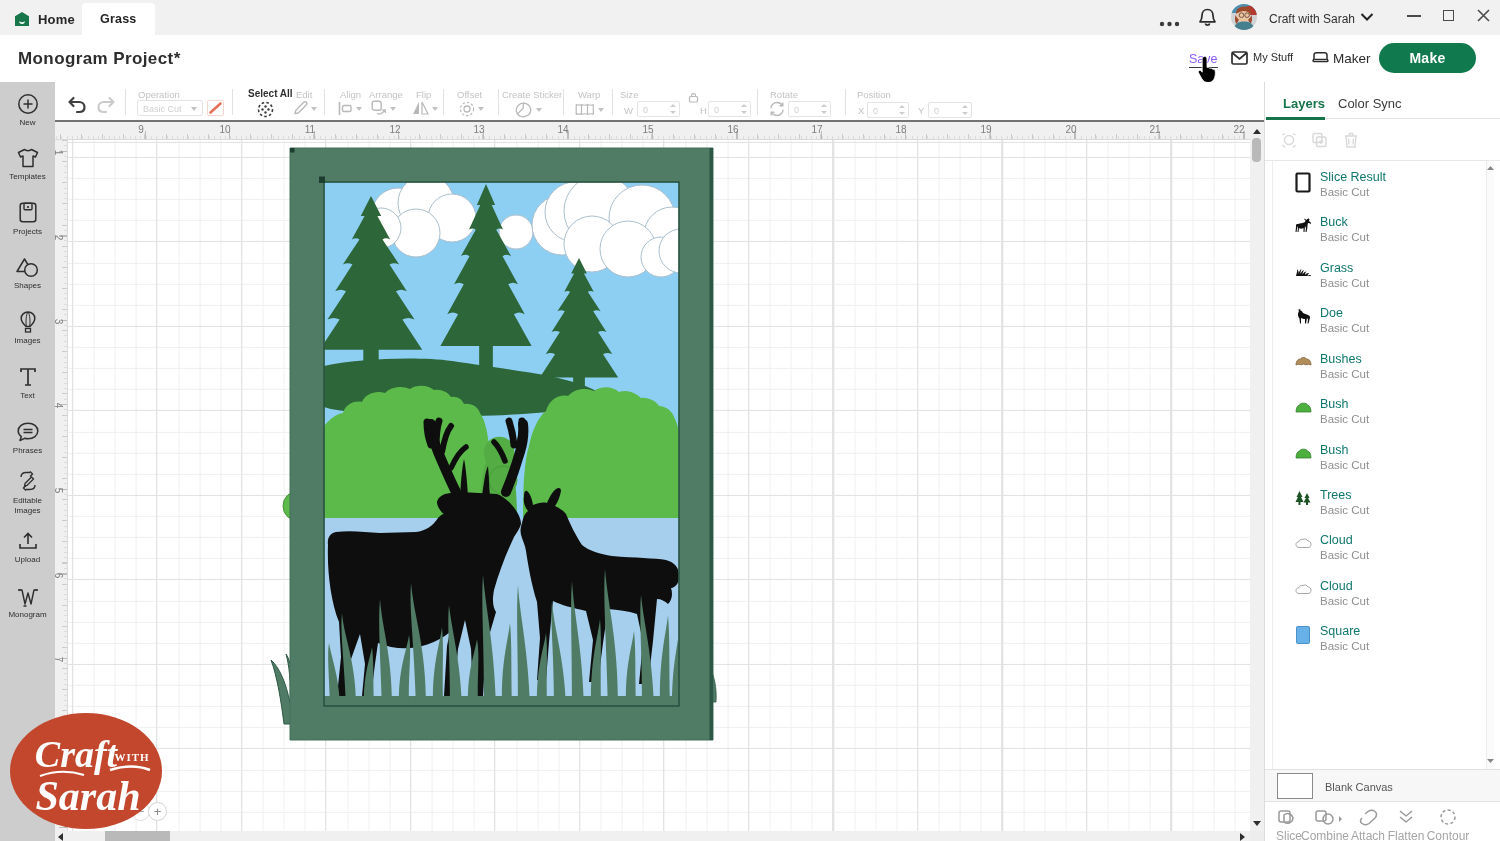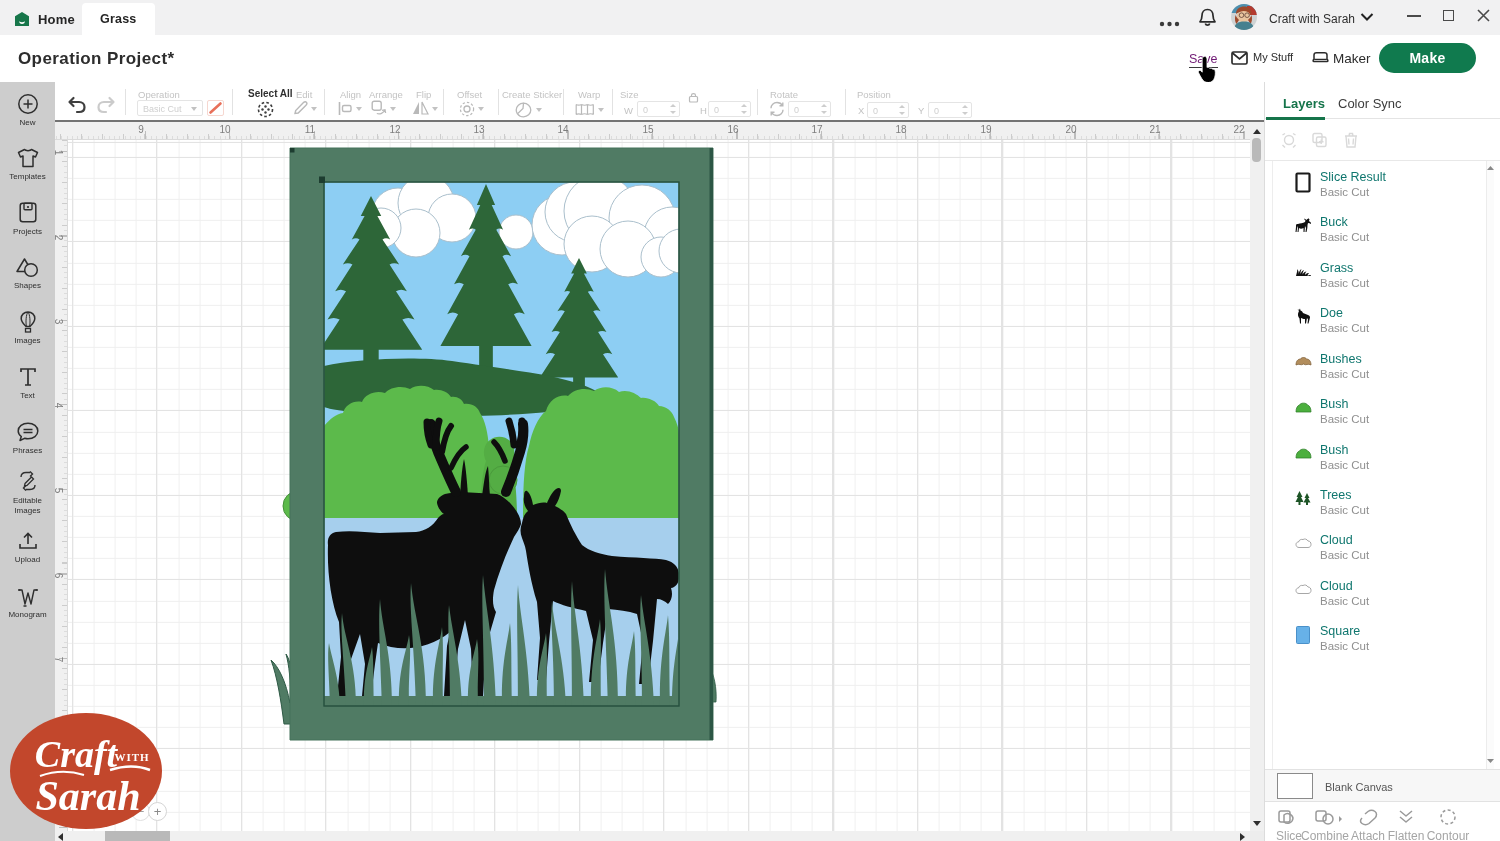--- a/index.html
+++ b/index.html
@@ -95,22 +95,22 @@
 <svg class="abs" style="left:1360px;top:13px" width="14" height="8">
     <path d="M1.5 1 L7 6.5 L12.5 1" fill="none" stroke="#222" stroke-width="2"></path>
   </svg>
 <div class="abs" style="left:1407px;top:15px;width:14px;height:2px;background:#4a4a4a"></div>
 <div class="abs" style="left:1443px;top:10px;width:11px;height:11px;border:1.6px solid #4a4a4a"></div>
 <svg class="abs" style="left:1477px;top:9px" width="13" height="13">
     <path d="M1 1 L12 12 M12 1 L1 12" stroke="#4a4a4a" stroke-width="1.6"></path>
   </svg>
 
 <div id="projbar"></div>
-<div class="abs" style="left:18px;top:49px;font-size:17px;font-weight:700;color:#2d2d2d;letter-spacing:.4px">Operation Project*</div>
-<div class="abs" style="left:1189px;top:52px;font-size:12.5px;color:#701a75;border-bottom:1px solid #3a3a3a;padding-bottom:1px">Save</div>
+<div class="abs" style="left:18px;top:49px;font-size:17px;font-weight:700;color:#2d2d2d;letter-spacing:.4px">Monogram Project*</div>
+<div class="abs" style="left:1189px;top:52px;font-size:12.5px;color:#8b5cf6;border-bottom:1px solid #3a3a3a;padding-bottom:1px">Save</div>
 <svg class="abs" style="left:1196px;top:55px" width="25" height="30" viewBox="0 0 25 30">
  <path d="M8.6,1.5 C10,1.5 11,2.5 11,4.2 L11,12.5 C11.8,12.2 13.3,12.4 13.8,13.4 C14.8,12.9 16.2,13.1 16.7,14.3 C17.8,14 19,14.6 19.2,16 C19.5,18 19.3,20.5 18.6,22.6 C17.7,25.4 16,27.5 12.4,27.5 C9,27.5 7.5,26.3 5.9,23.8 C4.8,22 3.2,19.2 2.5,17.6 C1.9,16.3 2.9,15 4.4,15.5 C5.2,15.8 5.6,16.4 6.2,17.2 L6.2,4.2 C6.2,2.5 7.2,1.5 8.6,1.5 Z" fill="#000" stroke="#fff" stroke-width="0.8"></path>
 </svg>
 <svg class="abs" style="left:1231px;top:51px" width="17" height="14" viewBox="0 0 17 14">
  <rect x="1" y="1" width="15" height="12" rx="1.5" fill="none" stroke="#2b2b2b" stroke-width="1.7"></rect>
  <path d="M1.5 2 L8.5 8 L15.5 2" fill="none" stroke="#2b2b2b" stroke-width="1.7"></path>
 </svg>
 <div class="abs" style="left:1253px;top:51px;font-size:11px;color:#2b2b2b">My Stuff</div>
 <svg class="abs" style="left:1312px;top:52px" width="17" height="11" viewBox="0 0 17 11">
  <path d="M2 9.5 C0.8 9.5 0.8 8 2 7.2 L2 3 C2 1.5 3 0.8 4.5 0.8 L12.5 0.8 C14 0.8 15 1.5 15 3 L15 7.2 C16.2 8 16.2 9.5 15 9.5 Z" fill="none" stroke="#2b2b2b" stroke-width="1.5"></path>

